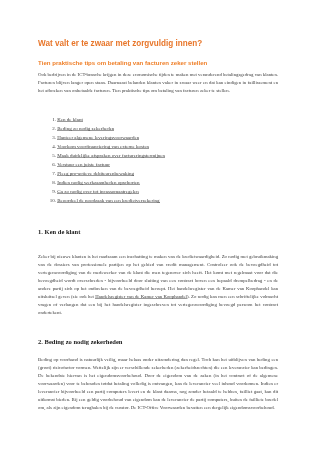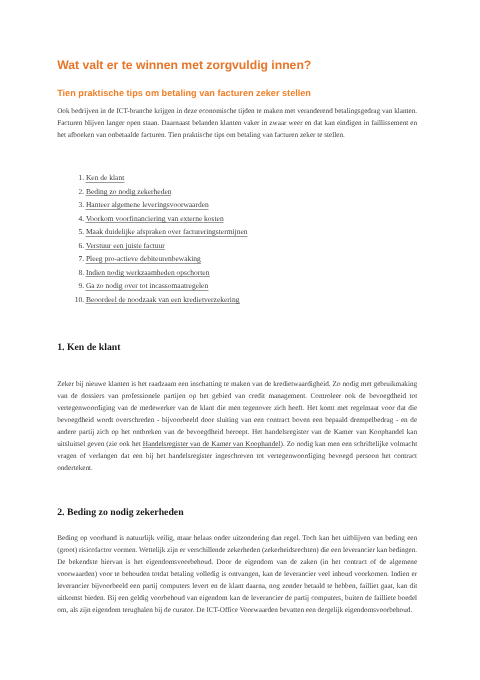--- a/index.html
+++ b/index.html
@@ -37,21 +37,21 @@
   .sec-body{position:absolute;left:0;width:240px;}
   a.inline{color:#3a3a3a;text-decoration:none;
     background-image:linear-gradient(to bottom,
       rgba(0,0,0,0) 4.15px, #9a9a9a 4.15px, #9a9a9a 4.58px, rgba(0,0,0,0) 4.58px);}
 </style>
 </head>
 <body>
 
 <div class="page">
   <div class="content">
-    <h1 class="doc-title">Wat valt er te winnen met zorgvuldig innen?</h1>
+    <h1 class="doc-title">Wat valt er te zwaar met zorgvuldig innen?</h1>
     <div class="doc-sub">Tien praktische tips om betaling van facturen zeker stellen</div>
     <p class="body intro">Ook bedrijven in de ICT-branche krijgen in deze economische tijden te maken met veranderend betalingsgedrag van klanten. Facturen blijven langer open staan. Daarnaast belanden klanten vaker in zwaar weer en dat kan eindigen in faillissement en het afboeken van onbetaalde facturen. Tien praktische tips om betaling van facturen zeker te stellen.</p>
     <ol class="toc">
         <li><a>Ken de klant</a></li>
         <li><a>Beding zo nodig zekerheden</a></li>
         <li><a>Hanteer algemene leveringsvoorwaarden</a></li>
         <li><a>Voorkom voorfinanciering van externe kosten</a></li>
         <li><a>Maak duidelijke afspraken over factureringstermijnen</a></li>
         <li><a>Verstuur een juiste factuur</a></li>
         <li><a>Pleeg pro-actieve debiteurenbewaking</a></li>

